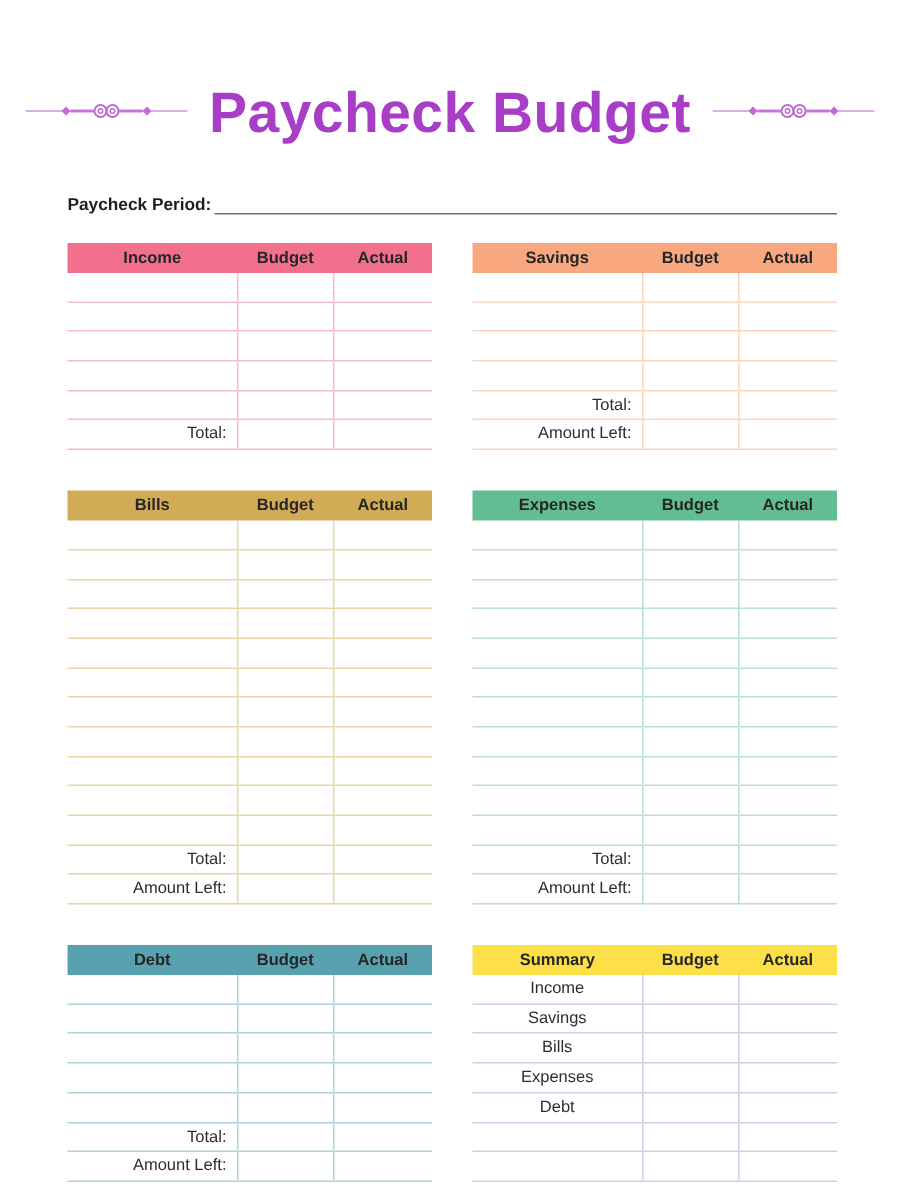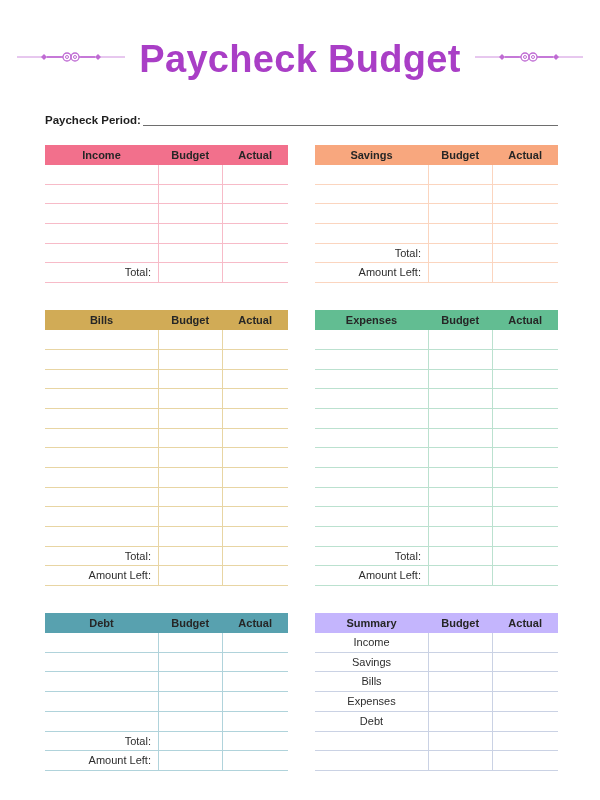--- a/index.html
+++ b/index.html
@@ -2,21 +2,21 @@
 <html><head>
 <meta charset="utf-8">
 <style>
   html,body { margin:0; padding:0; }
   body {
     width:600px; height:800px; background:#ffffff;
     font-family:"Liberation Sans", sans-serif;
     -webkit-font-smoothing:antialiased;
     overflow:hidden;
   }
-  .page { padding-top:30px; }
+  .page { padding-top:47px; }
 
   
   .title-row { display:flex; align-items:center; justify-content:center; gap:14px; height:58px; }
   .page-title {
     font-size:38px; line-height:1; font-weight:700; color:#A93EC6;
     margin:0; letter-spacing:0.3px; white-space:nowrap;
   }
   .flourish { flex:0 0 auto; }
   .flourish.right { transform:scaleX(-1); }
 
@@ -360,21 +360,21 @@
           <div class="cell-budget"></div>
           <div class="cell-actual"></div>
         </div>
         <div class="trow">
           <span class="row-label">Amount Left:</span>
           <div class="cell-budget"></div>
           <div class="cell-actual"></div>
         </div>
       </div>
       <div class="table" data-align="center" style="--line: #CAD2E4;">
-        <div class="thead" style="background: #c4b5fd;">
+        <div class="thead" style="background: #fde047;">
           <span>Summary</span>
           <span>Budget</span>
           <span>Actual</span>
         </div>
         <div class="trow">
           <span class="row-label">Income</span>
           <div class="cell-budget"></div>
           <div class="cell-actual"></div>
         </div>
         <div class="trow">

